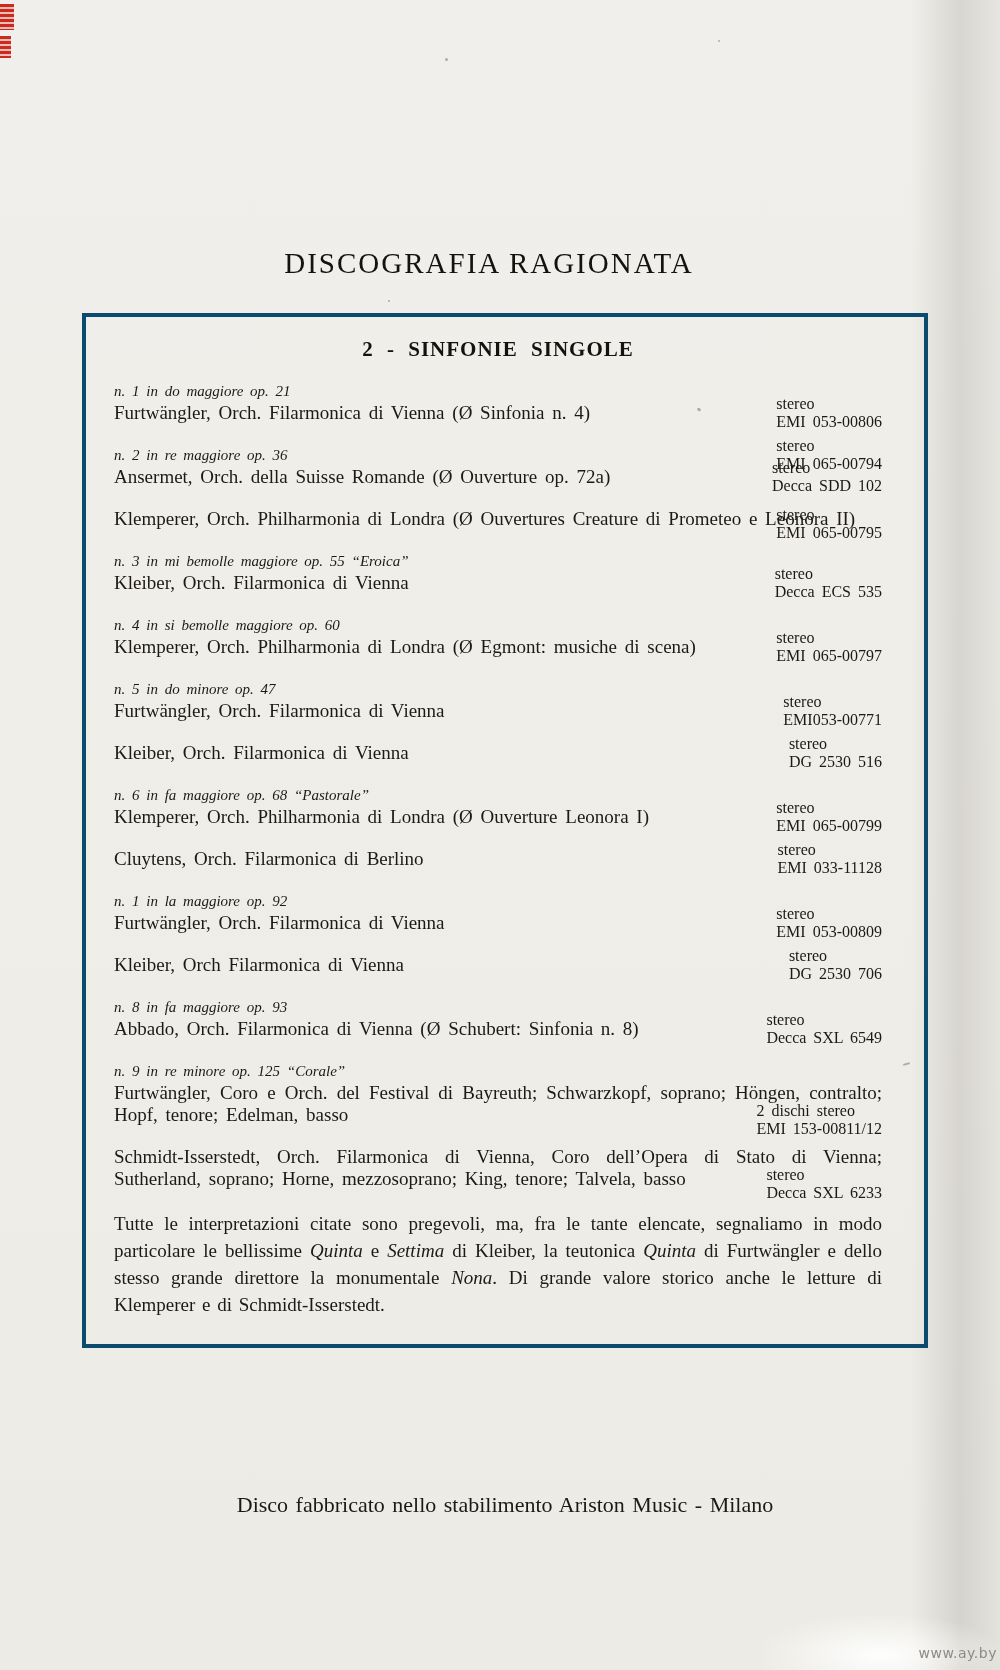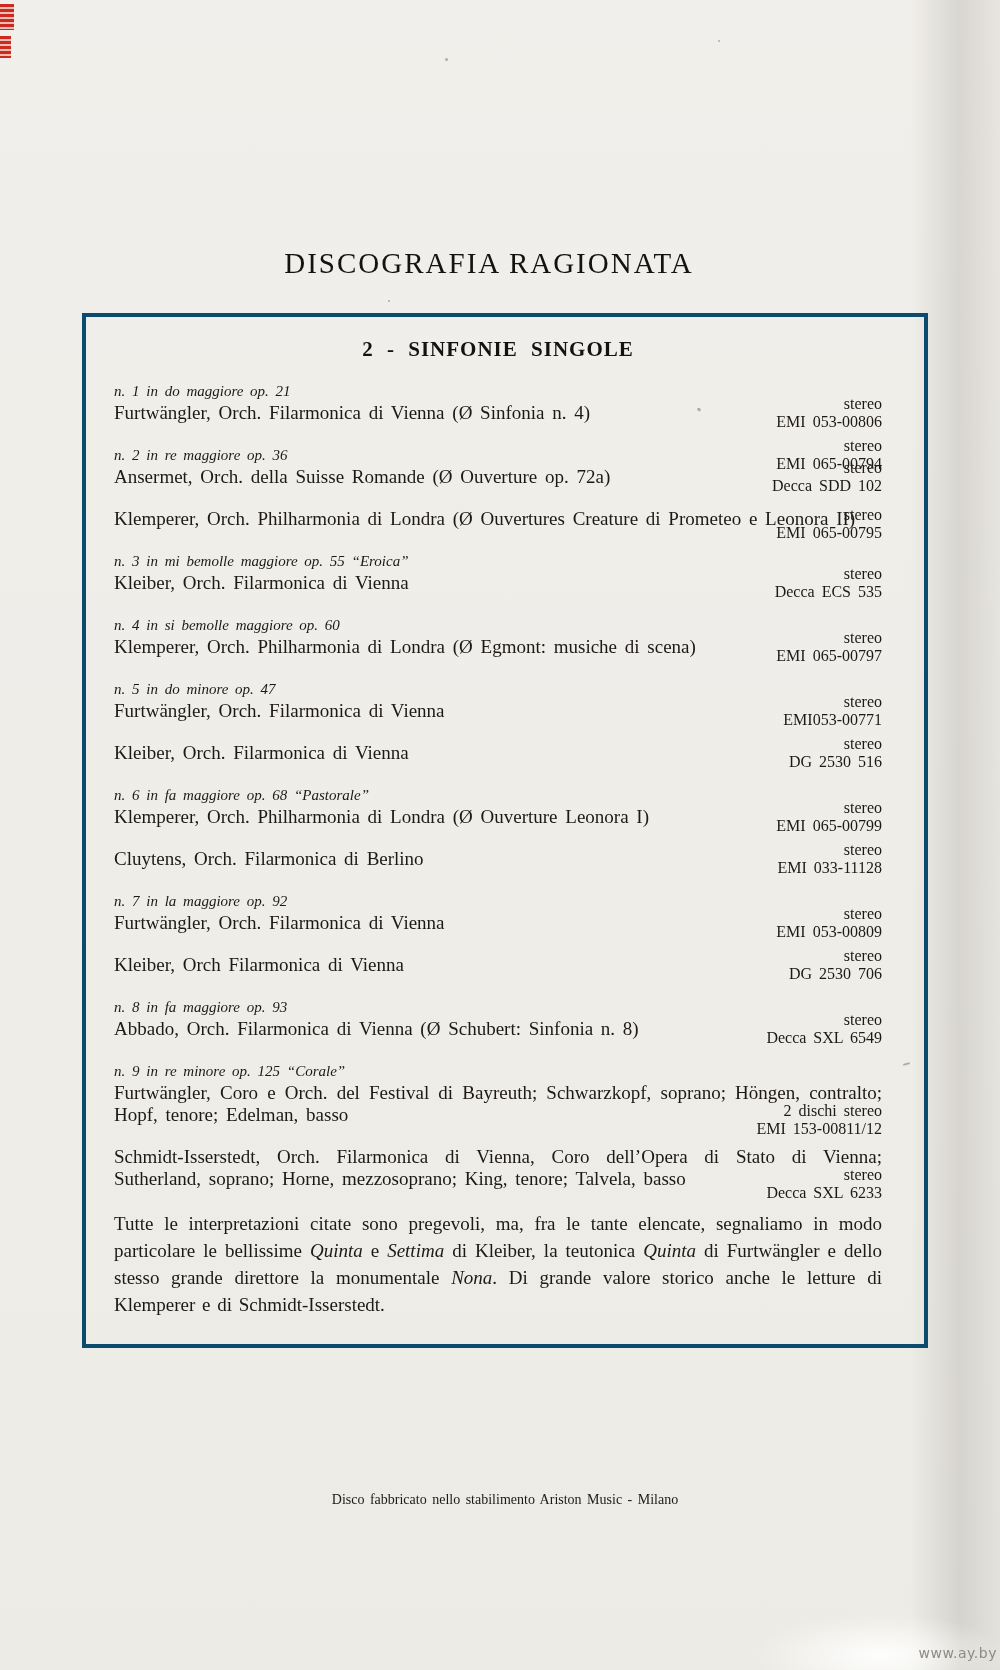--- a/index.html
+++ b/index.html
@@ -39,31 +39,31 @@
     font-style:italic;font-size:15px;line-height:22px;margin:6px 0 0 0;word-spacing:3px;
   }
   .group:first-of-type .work-heading{margin-top:0;}
   .entry{position:relative;margin-bottom:20px;}
   .entry-text{
     margin:0 150px 0 0;font-size:19px;line-height:22px;text-align:justify;word-spacing:3px;
     white-space:nowrap;
   }
   .entry.wide .entry-text{margin-right:0;white-space:normal;}
   .label-block{
-    position:absolute;right:0;top:-7px;text-align:right;
+    position:absolute;right:0;top:-7px;
     font-size:16px;line-height:18px;word-spacing:3px;white-space:nowrap;
   }
   .entry.wide .label-block{top:auto;bottom:-12px;}
   .closing{
     margin:8px 0 0 0;font-size:19px;line-height:27px;text-align:justify;word-spacing:2px;
   }
   .closing i{font-style:italic;}
   .footer-line{
     position:absolute;left:82px;top:1492px;width:846px;text-align:center;
-    font-size:14px;word-spacing:2px;
+    font-size:22px;word-spacing:2px;
   }
   .watermark{
     position:absolute;right:3px;top:1645px;
     font-family:"DejaVu Sans",sans-serif;font-size:14px;color:#8d8b86;letter-spacing:.5px;
   }
 </style>
 </head>
 <body>
 
 <div class="page">
@@ -185,21 +185,21 @@
     <p class="entry-text">Cluytens, Orch. Filarmonica di Berlino</p>
     <div class="label-block">
       <div>stereo</div>
       <div>EMI 033-11128</div>
     </div>
   </div>
 </div>
   </section>
 
   <section class="group">
-    <p class="work-heading">n. 7 in la maggiore op. 92</p>
+    <p class="work-heading">n. 1 in la maggiore op. 92</p>
     <div class="group-items">
   <div class="entry">
     <p class="entry-text">Furtwängler, Orch. Filarmonica di Vienna</p>
     <div class="label-block">
       <div>stereo</div>
       <div>EMI 053-00809</div>
     </div>
   </div>
 
   <div class="entry">

